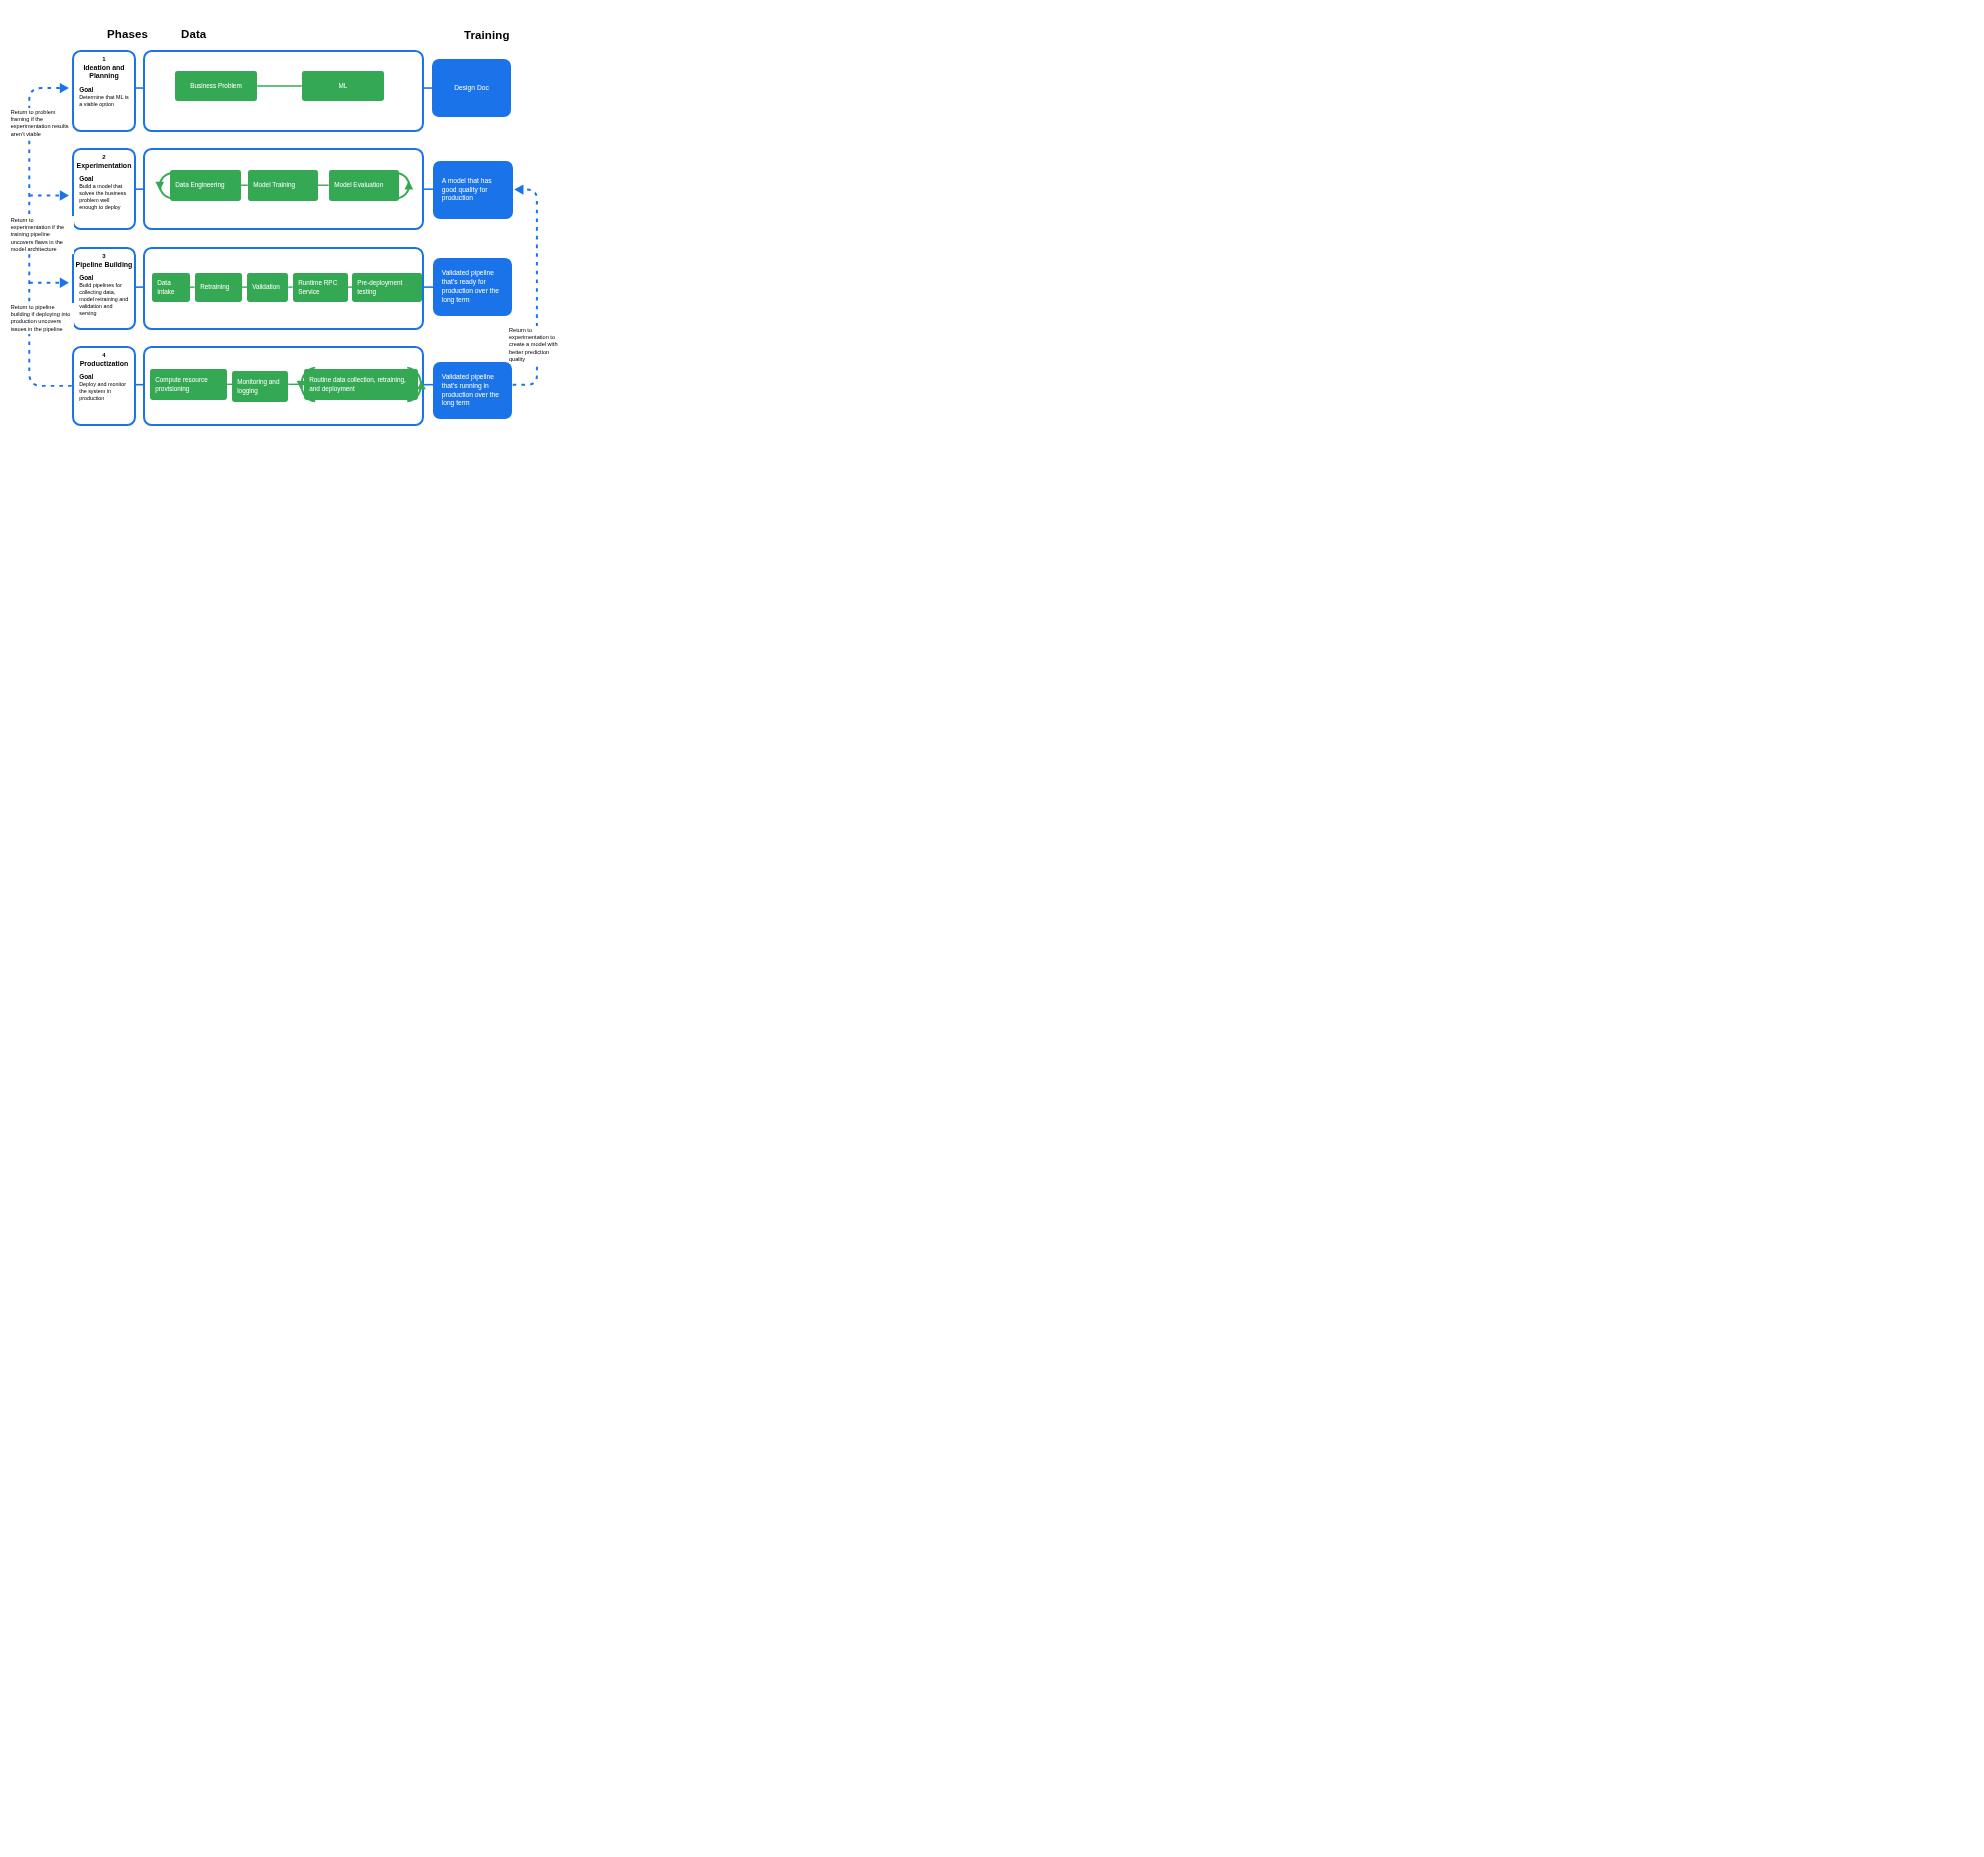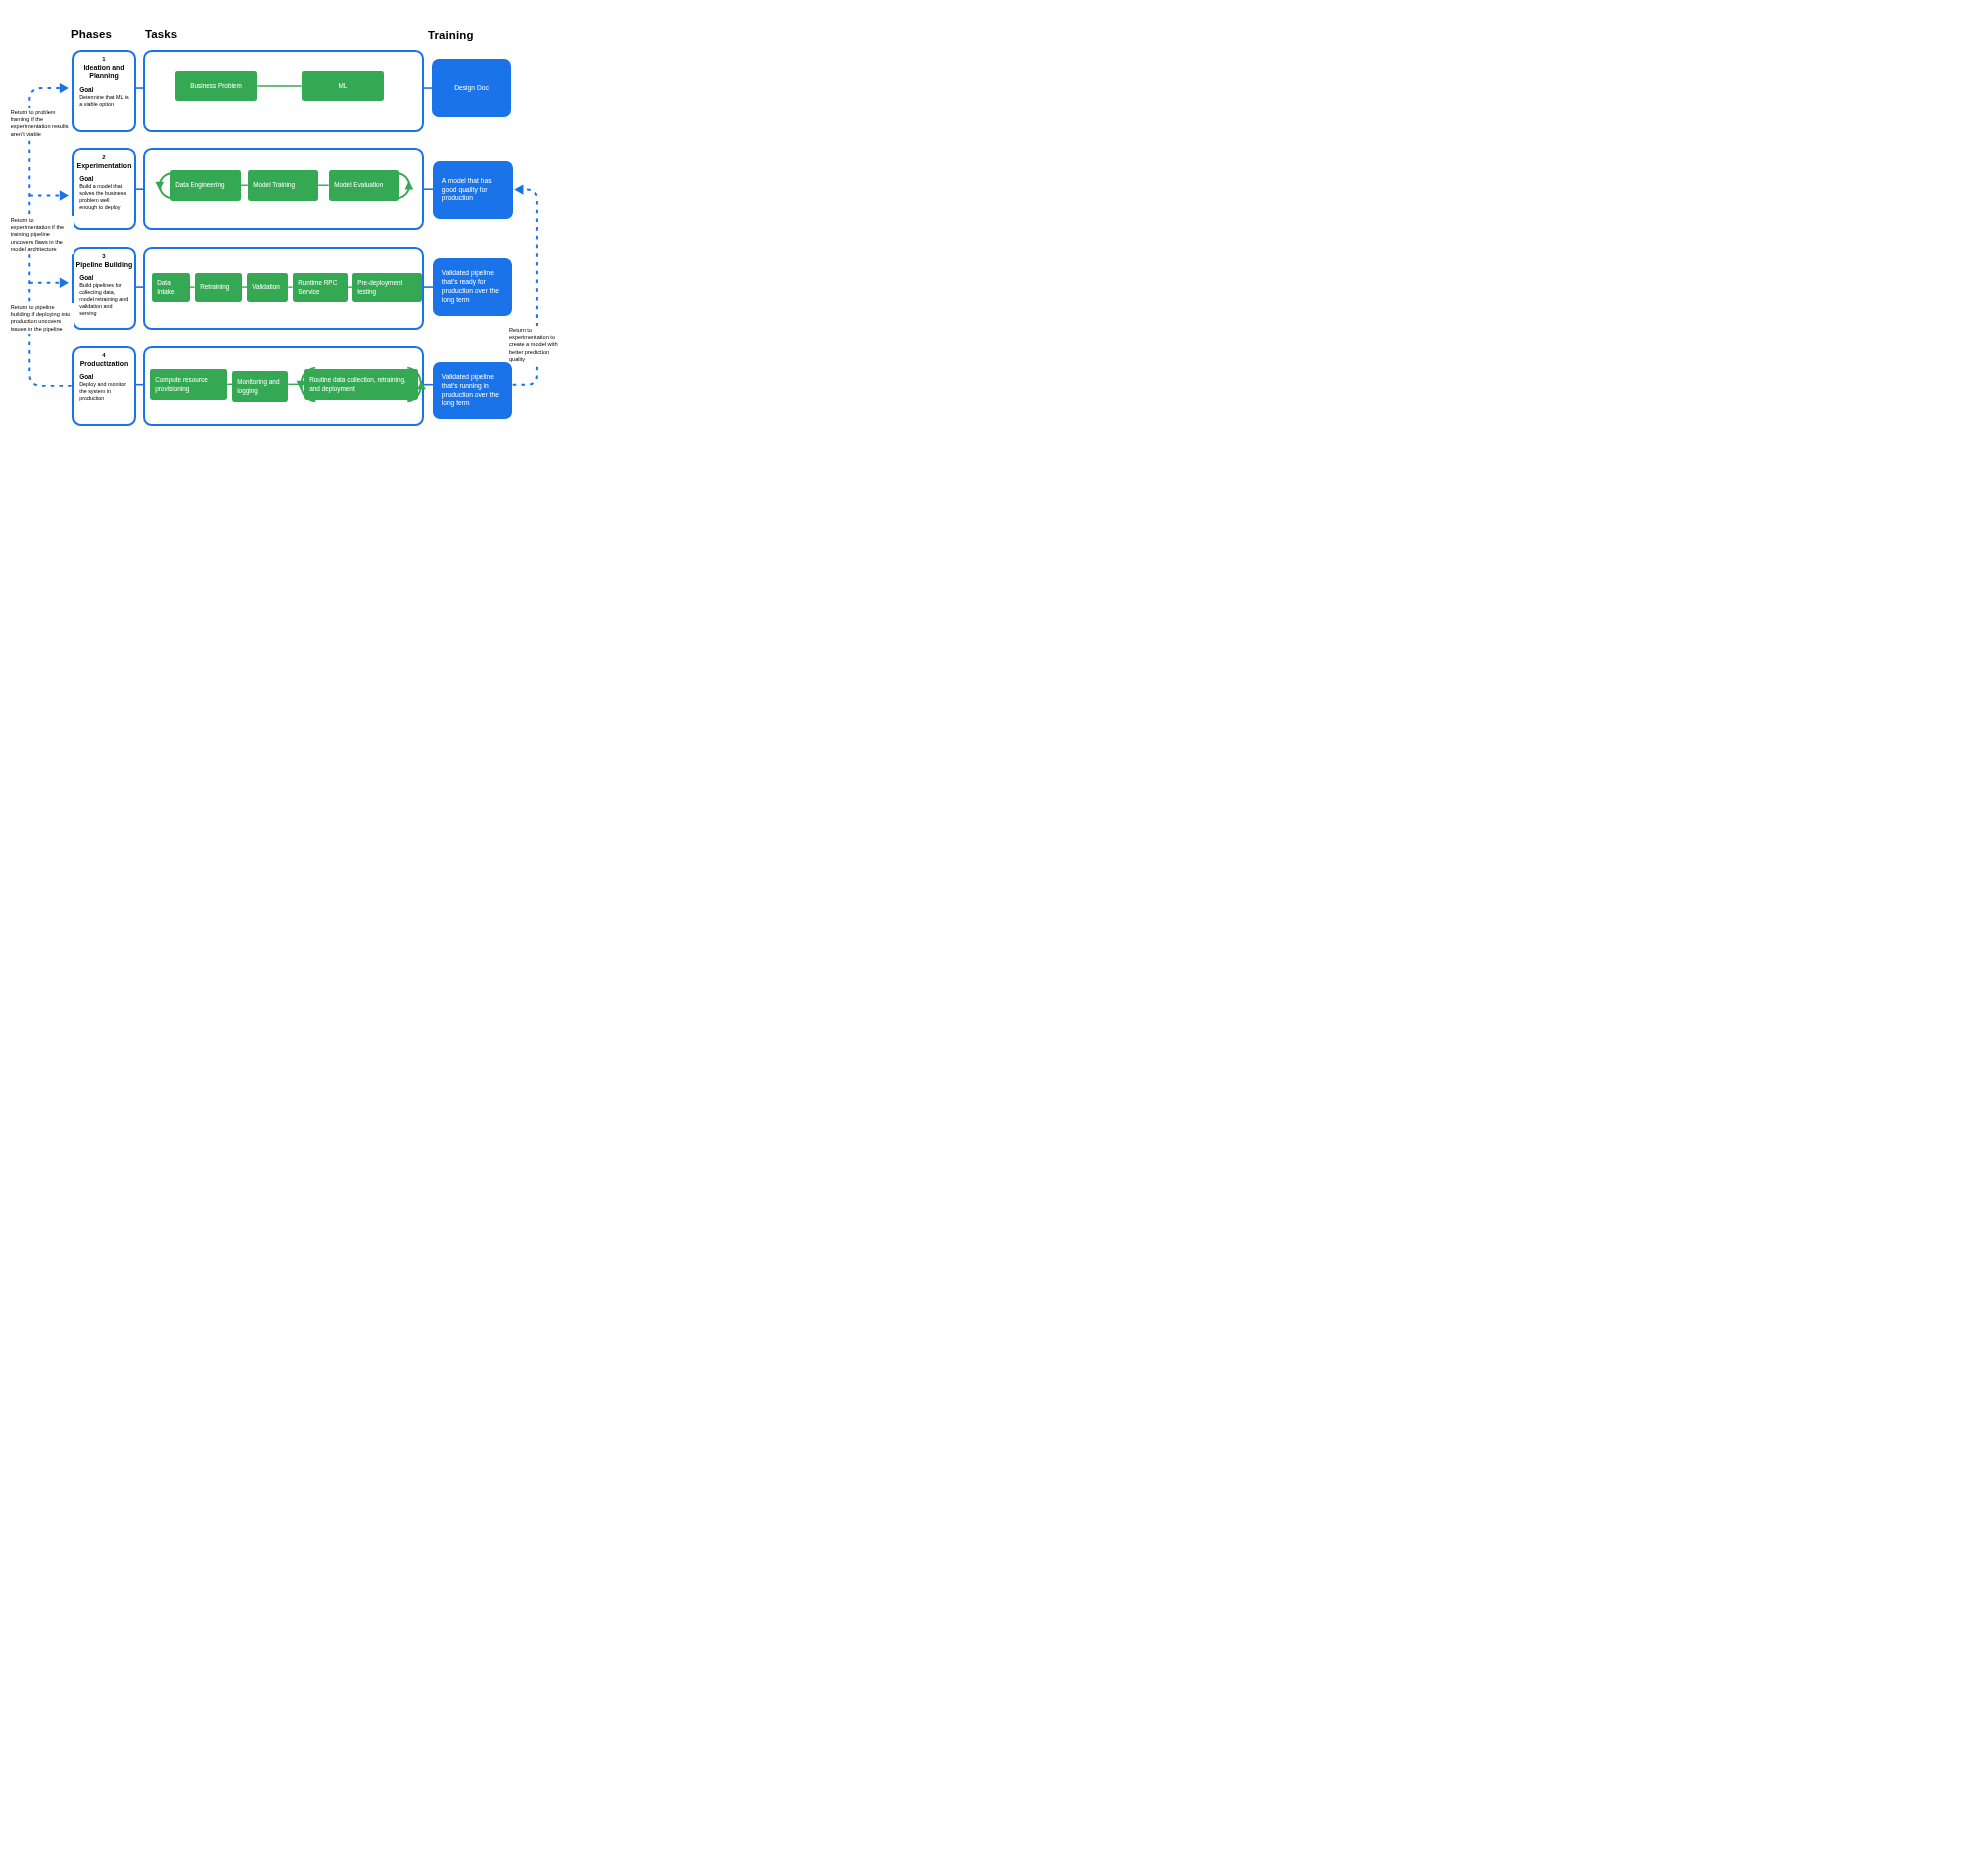--- a/index.html
+++ b/index.html
@@ -1,18 +1,18 @@
 <!DOCTYPE html>
 <html style="font-size:6.4px"><head>
 <meta charset="utf-8">
 <style>
   html,body{margin:0;padding:0;background:#fff;}
   .canvas{position:relative;width:563px;height:464px;background:#fff;
           font-family:"Liberation Sans",sans-serif;color:#000;overflow:hidden;}
-  .hdr{position:absolute;font-weight:700;font-size:11.5px;letter-spacing:0.1px;}
+  .hdr{position:absolute;font-weight:700;font-size:11.5px;letter-spacing:0.1px;margin-left:36px;}
   .phase{position:absolute;width:64px;border:2px solid #1A73E8;border-radius:8.7px;
          background:#fff;z-index:3;box-sizing:border-box;}
   .phase .num{text-align:center;font-weight:700;font-size:6px;margin-top:4.4px;}
   .phase .title{text-align:center;font-weight:700;font-size:7px;line-height:1.22;margin-top:1.2px;}
   .phase .goal{padding:0 5.2px;margin-top:5.2px;text-align:left;}
   .phase .gl{font-weight:700;font-size:6.4px;}
   .phase .gt{font-size:5.4px;line-height:1.28;margin-top:1.2px;}
   .panel{position:absolute;border:2px solid #1A73E8;border-radius:8.7px;background:#fff;
          z-index:1;box-sizing:border-box;}
   .task{position:absolute;background:#34A853;color:#fff;z-index:3;border-radius:2.4px;
@@ -26,21 +26,21 @@
   .note{position:absolute;font-size:5.6px;line-height:1.3;font-weight:500;color:#000;
         background:#fff;z-index:4;padding:0.8px 0;}
   svg.layer{position:absolute;left:0;top:0;z-index:2;}
 </style>
 </head>
 <body>
 
 <div class="canvas">
 
   <div class="hdr" style="left:71px;top:28px;">Phases</div>
-  <div class="hdr" style="left:145px;top:28px;">Tasks</div>
+  <div class="hdr" style="left:145px;top:28px;">Data</div>
   <div class="hdr" style="left:428px;top:29px;">Training</div>
 
   <svg class="layer" width="563" height="464" viewBox="0 0 1418 1170">
 
     <g stroke="#1A73E8" stroke-width="4">
       <path d="M342 222 H361"></path>
         <path d="M1068 222 H1089"></path>
       <path d="M342 477 H361"></path>
         <path d="M1068 477 H1091"></path>
       <path d="M342 724 H361"></path>

